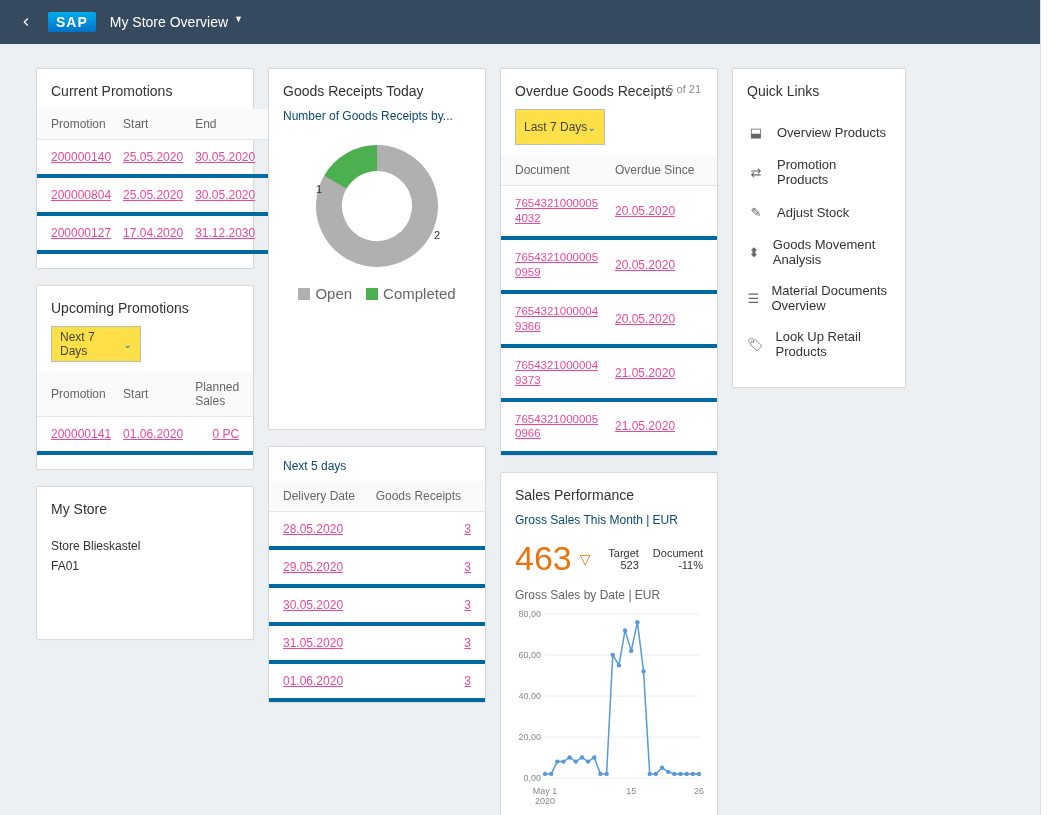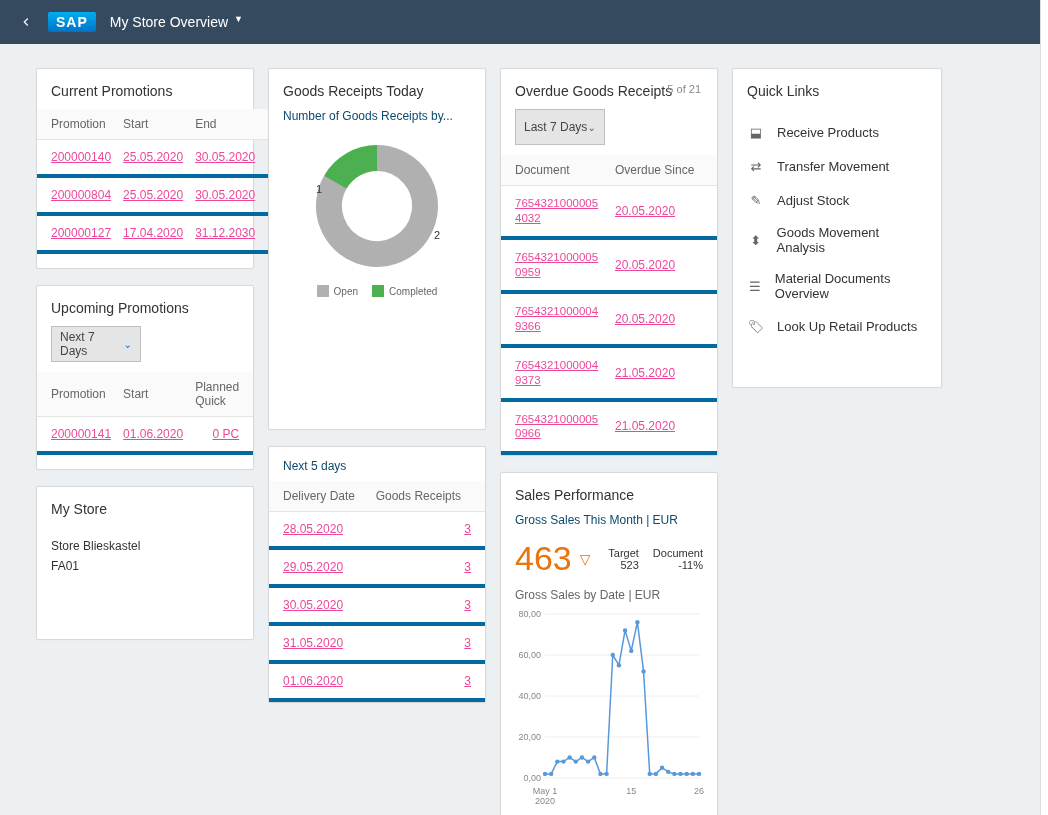--- a/index.html
+++ b/index.html
@@ -6,43 +6,43 @@
   body { font-family: Arial, Helvetica, sans-serif; background: #edf0f2; color: #333; font-size: 13px; width: 1048px; }
   .shell-header { background: #354a5f; height: 44px; display: flex; align-items: center; padding: 0 12px; color: #fff; gap: 8px; }
   .shell-back { width: 28px; height: 28px; display: flex; align-items: center; justify-content: center; cursor: pointer; }
   .shell-logo { font-weight: bold; font-size: 14px; letter-spacing: 1px; background: linear-gradient(180deg,#00aeef,#0072c6); padding: 2px 8px; border-radius: 2px; }
   .shell-title { font-size: 14px; cursor: pointer; display: flex; align-items: flex-start; gap: 6px; margin-left: 6px;}
   .dashboard { padding: 24px 36px; display: flex; gap: 14px; align-items: flex-start; }
   .col { display: flex; flex-direction: column; gap: 16px; }
   .col1 { width: 218px; }
   .col2 { width: 218px; border-radius: 9px; }
   .col3 { width: 218px; }
-  .col4 { width: 210px; }
+  .col4 { width: 174px; }
   .card { background: #fff; border: 1px solid #d9d9d9; border-radius: 2px; box-shadow: 0 0 2px rgba(0,0,0,0.05); padding: 12px 0 0 0; }
   .card-title { font-size: 14px; color: #333; padding: 2px 4px 10px 14px; font-weight: normal; }
   .card-subtitle { font-size: 12px; color: #0c4a6e; padding: 0 14px 8px 14px; }
   .tbl { width: 100%; border-collapse: collapse; font-size: 12px; }
   .tbl th { text-align: left; font-weight: normal; color: #666; padding: 8px 6px; border-bottom: 1px solid #e5e5e5; background:#fafafa;}
   .tbl td { padding: 10px 6px; border-bottom: 4px solid #0369a1; color: #ec4899; text-decoration: underline; }
   .tbl th:first-child, .tbl td:first-child { padding-left: 14px; }
   .tbl th:last-child, .tbl td:last-child { padding-right: 14px; }
   .right { text-align: right; }
-  .select { margin: 0 14px 10px 14px; border: 1px solid #bfbfbf; background: #e5e5e5; height: 26px; display: flex; align-items: center; justify-content: space-between; padding: 17px 8px; font-size: 12px; color: #444; width: 90px; cursor: pointer;}
+  .select { margin: 0 14px 10px 14px; border: 1px solid #bfbfbf; background: #fde047; height: 26px; display: flex; align-items: center; justify-content: space-between; padding: 17px 8px; font-size: 12px; color: #444; width: 90px; cursor: pointer;}
   .select.wide { width: 90px; }
   .select-chev { color: #0a6ed1; font-size: 10px; }
   .card-counter { position: absolute; right: 16px; top: 14px; font-size: 11px; color: #888; }
   .card.rel { position: relative; }
   .quicklinks { padding: 6px 14px 14px 14px; }
   .ql-item { display: flex; align-items: center; gap: 12px; padding: 8px 0; cursor: pointer; color: #333; font-size: 13px;}
   .ql-icon { width: 18px; height: 18px; color: #666; display:flex; align-items:center; justify-content:center;}
   .kpi { font-size: 34px; color: #e9730c; font-weight: 300; padding: 4px 14px; display:flex; align-items:center; gap:8px;}
   .kpi-trend { color: #e9730c; font-size: 14px; }
   .kpi-side { display:flex; gap:14px; margin-left:auto; text-align:right; font-size:10px; color:#666; }
   .kpi-side div span { display:block; color:#333; font-size:11px;}
-  .legend { display:flex; gap:14px; justify-content:center; padding: 8px 0 14px 0; font-size:10px; color:#666;}
+  .legend { display:flex; gap:14px; justify-content:center; padding: 8px 0 14px 0; font-size:15px; color:#666;}
   .legend-item { display:flex; align-items:center; gap:5px;}
   .swatch { width:12px; height:12px; }
   .donut { display:flex; justify-content:center; padding: 10px 0 6px 0; }
   .mystore-body { padding: 6px 14px 60px 14px; font-size: 12px; color: #333; }
   .mystore-body div { margin: 6px 0; }
   .chart { padding: 4px 14px 12px 14px; }
   .chart-title { font-size: 12px; color: #666; padding: 6px 14px 2px 14px; }
   .pad-bottom { padding-bottom: 14px; }
   svg text { font-family: Arial; }
   .right-edge { position:absolute; top:0; right:0; width:8px; height:815px; background:#fff; border-left:1px solid #ddd;}
@@ -104,21 +104,21 @@
       <div class="card-title">Upcoming Promotions</div>
       <div class="select wide">
         <span>Next 7 Days</span>
         <span class="select-chev">⌄</span>
       </div>
       <table class="tbl">
         <thead>
               <tr>
           <th>Promotion</th>
           <th>Start</th>
-          <th class="right" style="white-space:normal;width:56px">Planned Quick</th>
+          <th class="right" style="white-space:normal;width:56px">Planned Sales</th>
         </tr>
             </thead>
         <tbody>
           <tr>
                 <td>200000141</td>
                 <td>01.06.2020</td>
                 <td class="right">0 PC</td>
               </tr>
         </tbody>
       </table>
@@ -313,25 +313,25 @@
 
     </div>
   </div>
 
   <div class="col col4">
     <div class="card quicklinks-card">
       <div class="card-title">Quick Links</div>
       <div class="quicklinks">
         <div class="ql-item">
               <span class="ql-icon">⬓</span>
-              <span>Receive Products</span>
+              <span>Overview Products</span>
             </div>
         <div class="ql-item">
               <span class="ql-icon">⇄</span>
-              <span>Transfer Movement</span>
+              <span>Promotion Products</span>
             </div>
         <div class="ql-item">
               <span class="ql-icon">✎</span>
               <span>Adjust Stock</span>
             </div>
         <div class="ql-item">
               <span class="ql-icon">⬍</span>
               <span>Goods Movement Analysis</span>
             </div>
         <div class="ql-item">

